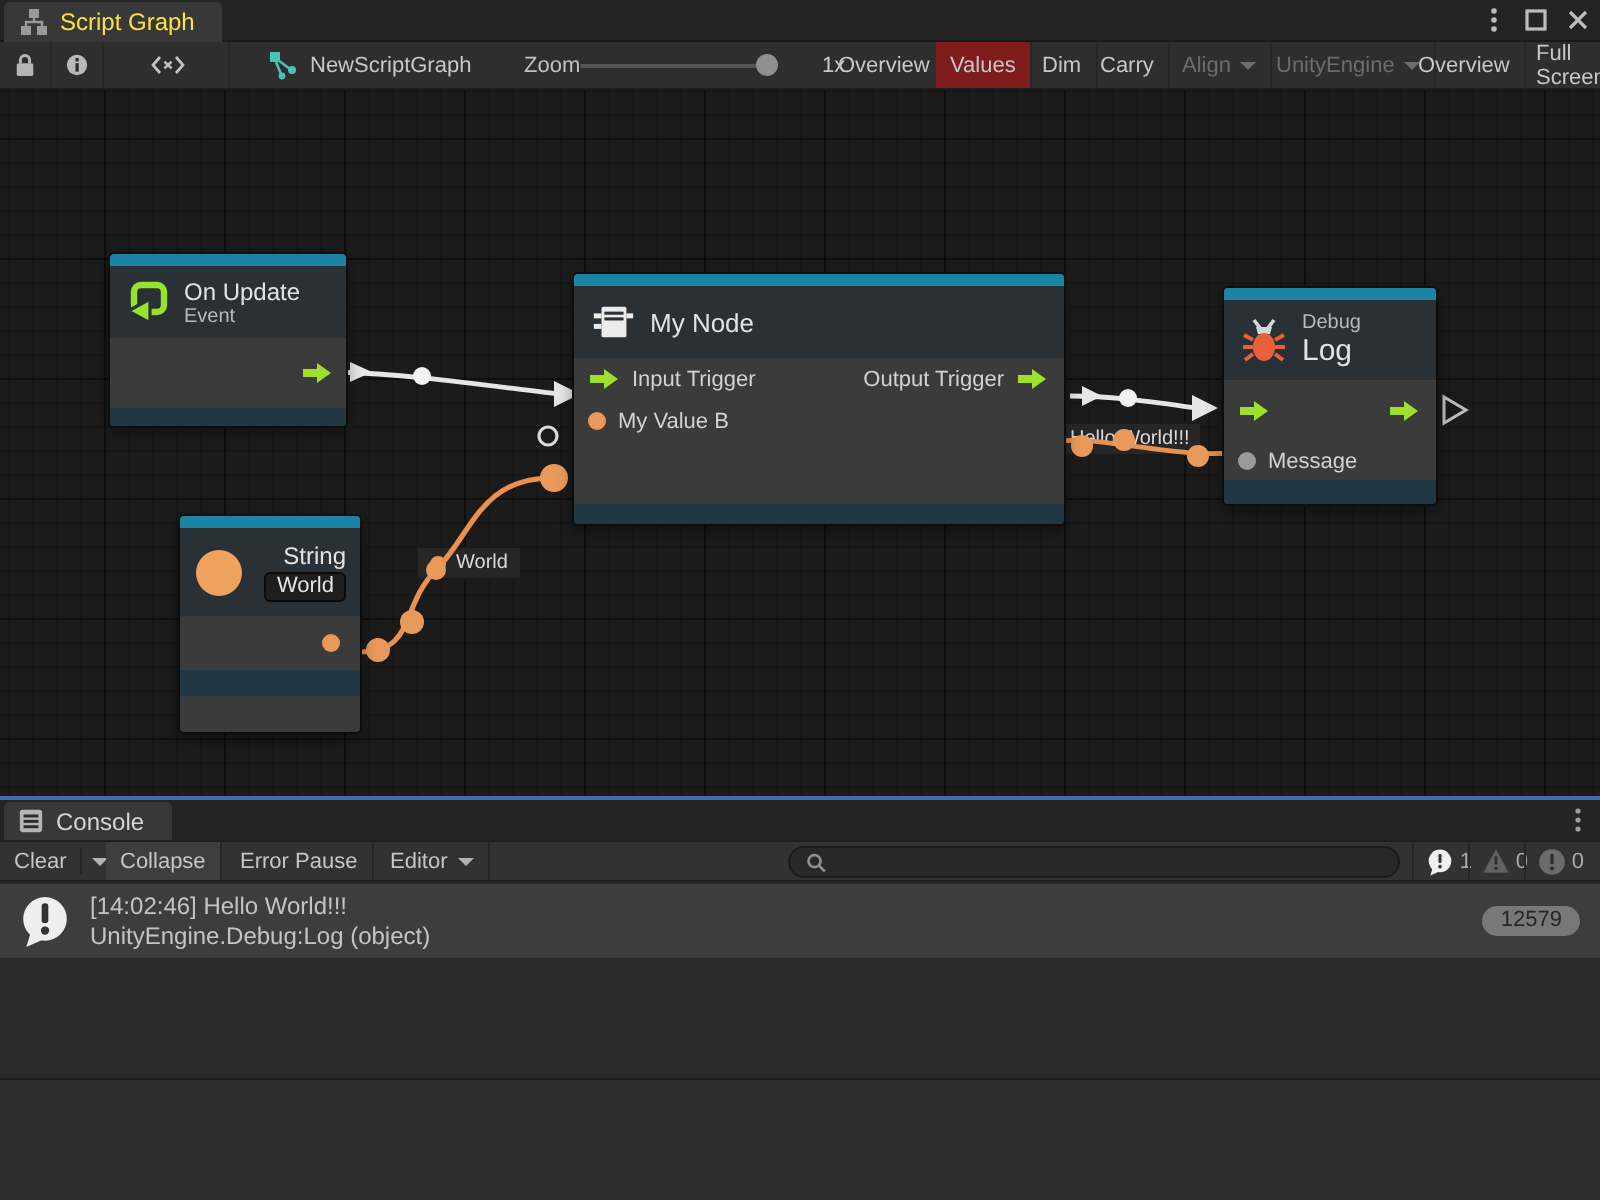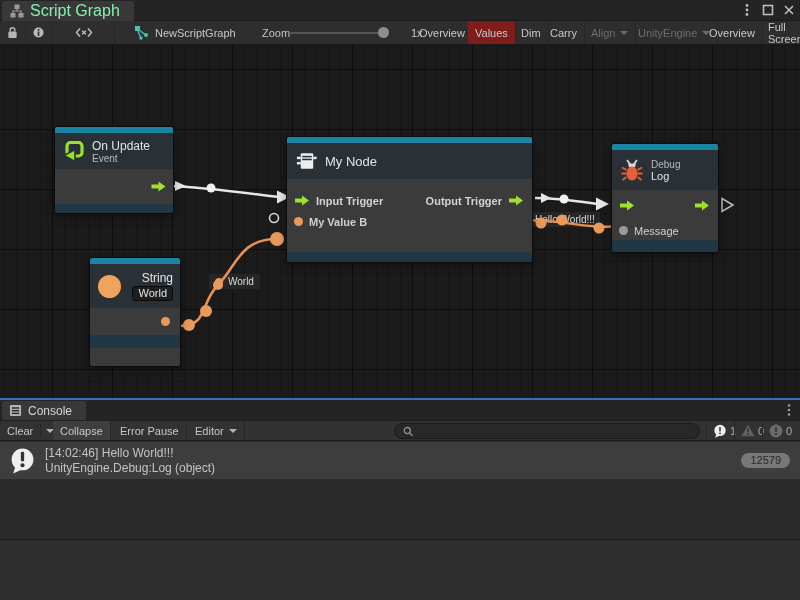--- a/index.html
+++ b/index.html
@@ -3,21 +3,21 @@
 <meta charset="utf-8">
 <style>
   * { margin:0; padding:0; box-sizing:border-box; }
   html,body { width:800px; height:600px; background:#282828; overflow:hidden; }
   body { font-family:"Liberation Sans", sans-serif; font-size:11px; color:#cfcfcf; -webkit-font-smoothing:antialiased; }
   #app { position:relative; width:800px; height:600px; overflow:hidden; background:#282828; }
 
   
   #titlebar { position:absolute; top:0; left:0; width:800px; height:21px; background:#242424; border-bottom:1px solid #191919; }
   .doc-tab { position:absolute; top:1px; left:2px; height:20px; background:#383838; display:flex; align-items:center; gap:6px; padding:0 14px 0 8px; border-radius:3px 3px 0 0; }
-  .doc-tab .t { color:#86efac; font-size:16px;text-align:center; }
+  .doc-tab .t { color:#fde047; font-size:12px;text-align:center; }
   #win-controls { position:absolute; right:4px; top:3px; display:flex; gap:7px; align-items:center; }
   .win-ico { width:14px; height:14px; display:flex; align-items:center; justify-content:center; }
 
   
   #gtoolbar { position:absolute; top:21px; left:0; width:800px; height:24px; background:#2e2e2e; border-bottom:1px solid #1d1d1d; }
   .tbtn { position:absolute; top:0; height:23px; display:flex; align-items:center; justify-content:center; padding:0 7px; color:#c8c8c8; border-right:1px solid #262626; }
   .tbtn.icon-only { width:26px; }
   .tbtn.pressed { background:#7f1d1d; }
   .tbtn.disabled { color:#6d6d6d; }
   .chev { width:0; height:0; border-left:4px solid transparent; border-right:4px solid transparent; border-top:4px solid #b3b3b3; margin-left:5px; display:inline-block; }
@@ -235,21 +235,21 @@
         <svg width="23" height="22" viewBox="0 0 24 22">
           <rect x="6" y="3" width="13" height="16" rx="1" fill="#ececec"></rect>
           <rect x="2" y="6.5" width="4" height="2.6" fill="#ececec"></rect>
           <rect x="2" y="12" width="4" height="2.6" fill="#ececec"></rect>
           <rect x="19" y="6.5" width="3.5" height="2.6" fill="#ececec"></rect>
           <rect x="7.5" y="5.6" width="10" height="1.6" fill="#2a3136"></rect>
           <rect x="7.5" y="8.6" width="10" height="1.6" fill="#2a3136"></rect>
         </svg>
         <div class="ntitle" style="font-size:13px;">My Node</div>
       </div>
-      <div class="body" style="height:73px; padding-top:11px;font-weight:bold;">
+      <div class="body" style="height:73px; padding-top:0;">
         <div class="prow">
           <svg width="16" height="11" viewBox="0 0 16 11">
               <path d="M1 3.5 H8 V0.5 L15 5.5 L8 10.5 V7.5 H1 Z" fill="#9fe02c"></path>
             </svg>
           <span class="plabel">Input Trigger</span>
           <span class="grow"></span>
           <span class="plabel">Output Trigger</span>
           <svg width="16" height="11" viewBox="0 0 16 11">
               <path d="M1 3.5 H8 V0.5 L15 5.5 L8 10.5 V7.5 H1 Z" fill="#9fe02c"></path>
             </svg>
@@ -281,21 +281,21 @@
       <div class="bar"></div>
       <div class="hdr" style="height:40px;">
         <svg width="24" height="23" viewBox="0 0 24 23">
           <path d="M7 1 L10 5 M17 1 L14 5" stroke="#d6d6d6" stroke-width="1.8" fill="none"></path>
           <path d="M8 4.5 H16 L15 8 H9 Z" fill="#d6d6d6"></path>
           <path d="M6.5 11 L2 8.5 M6.5 14.5 L1.5 14.5 M6.5 18 L2.5 21 M17.5 11 L22 8.5 M17.5 14.5 L22.5 14.5 M17.5 18 L21.5 21" stroke="#e8603a" stroke-width="2" fill="none"></path>
           <ellipse cx="12" cy="14.5" rx="5.5" ry="7" fill="#e8603a"></ellipse>
         </svg>
         <div>
           <div class="nsub">Debug</div>
-          <div class="ntitle" style="font-size:11px;">Log</div>
+          <div class="ntitle" style="font-size:15px;">Log</div>
         </div>
       </div>
       <div class="body" style="height:50px; padding-top:5px;">
         <div class="prow">
           <svg width="16" height="11" viewBox="0 0 16 11">
               <path d="M1 3.5 H8 V0.5 L15 5.5 L8 10.5 V7.5 H1 Z" fill="#9fe02c"></path>
             </svg>
           <span class="grow"></span>
           <svg width="16" height="11" viewBox="0 0 16 11">
               <path d="M1 3.5 H8 V0.5 L15 5.5 L8 10.5 V7.5 H1 Z" fill="#9fe02c"></path>

